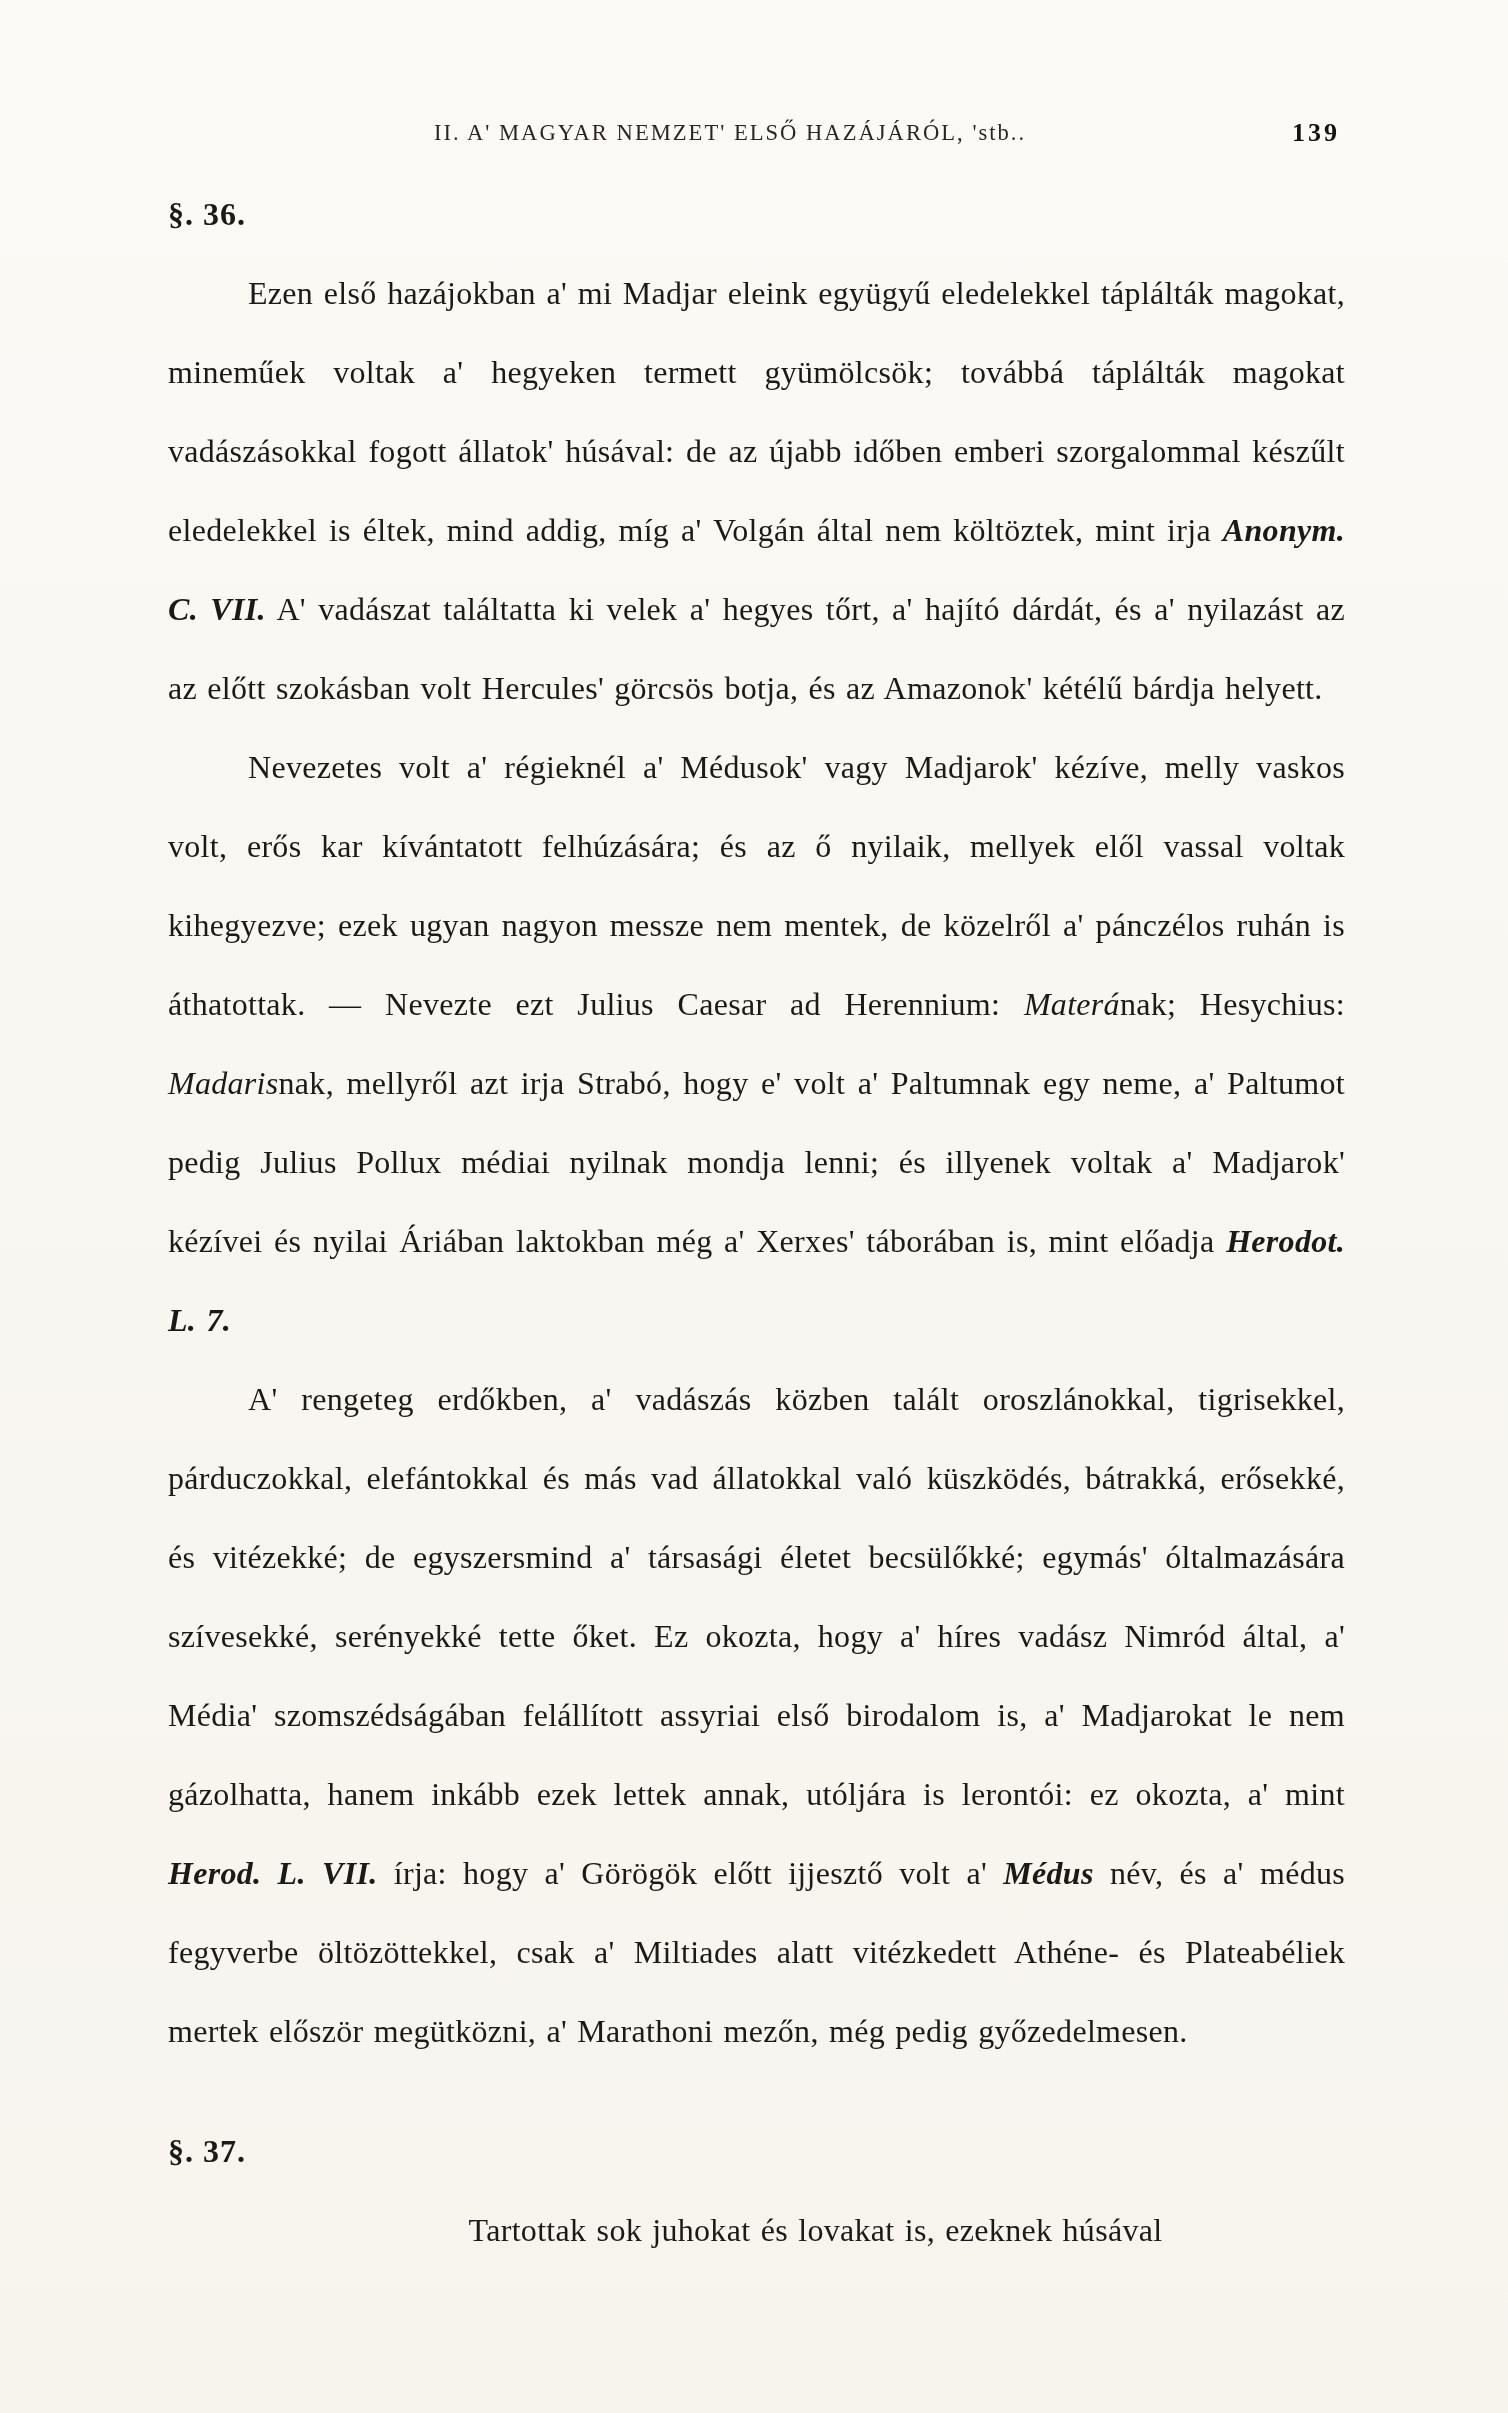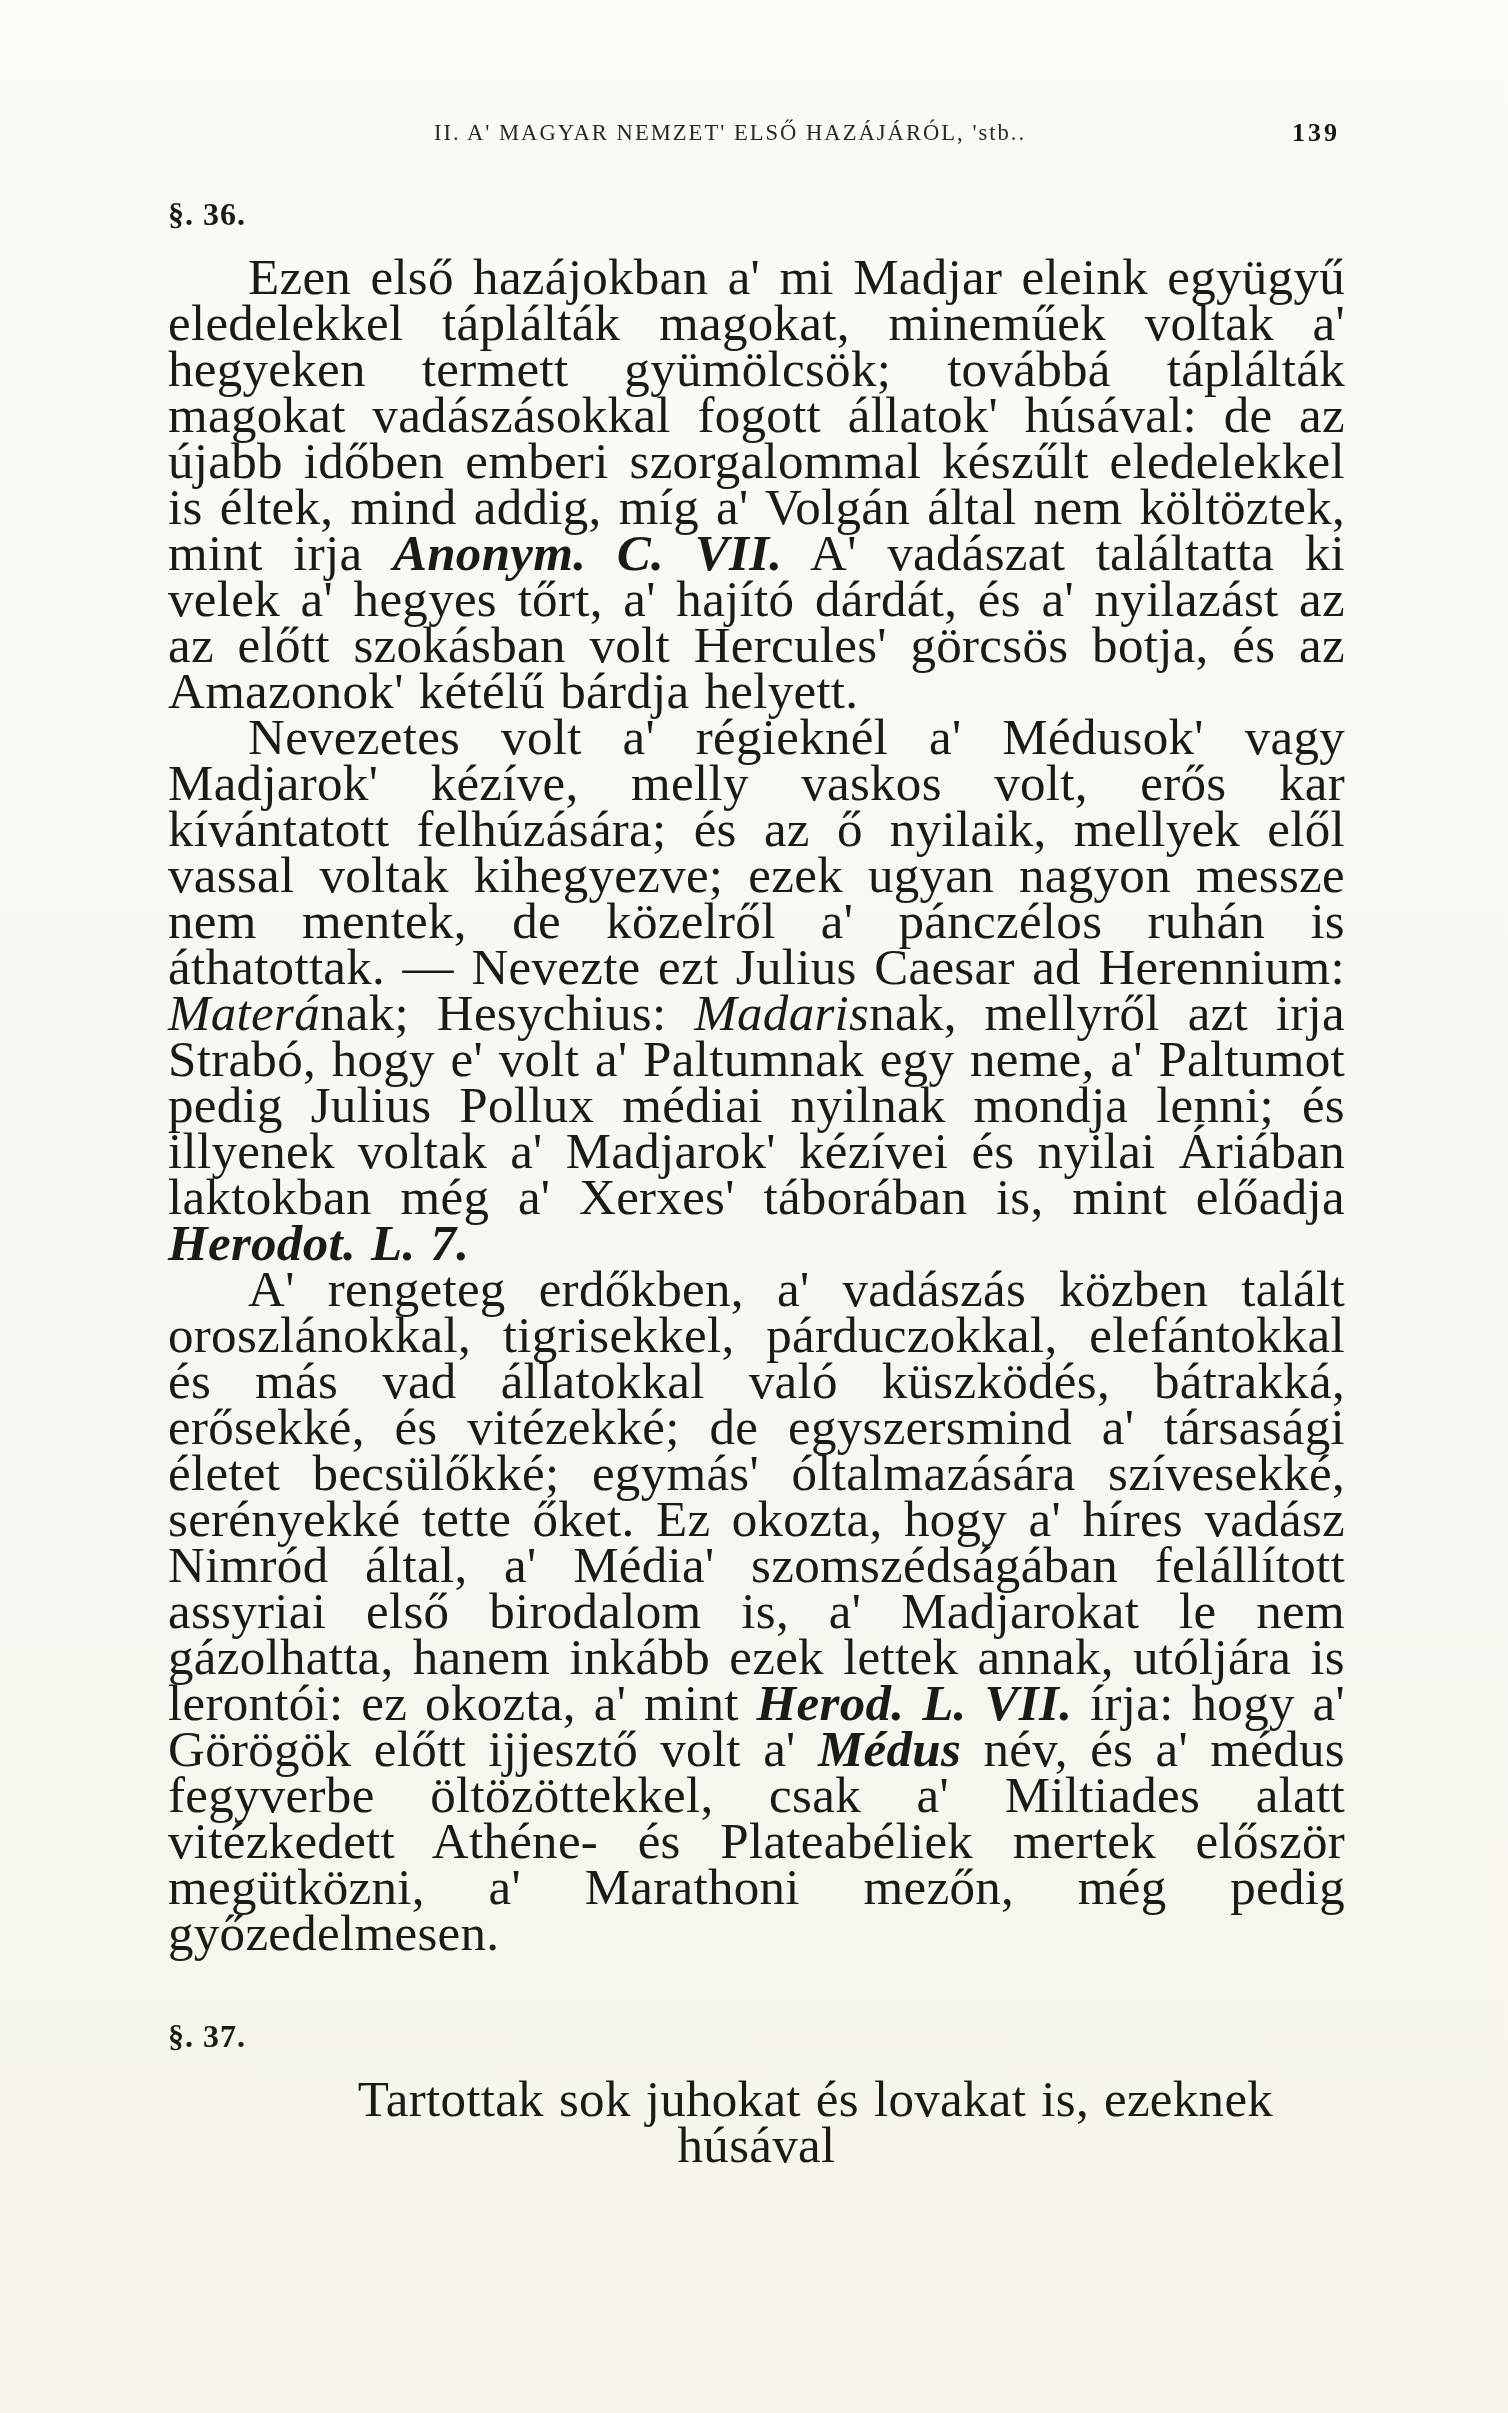--- a/index.html
+++ b/index.html
@@ -43,22 +43,22 @@
     font-size: 32px;
     font-weight: bold;
     margin: 35px 0 21px 0;
     letter-spacing: 1px;
   }
   .sec-head.second {
     margin-top: 62px;
   }
   .para {
     margin: 0;
-    font-size: 51px;
-    line-height: 46px;
+    font-size: 32px;
+    line-height: 79px;
     text-align: justify;
     text-indent: 80px;
     word-spacing: 2px;
     letter-spacing: 0.3px;
   }
   .para.opening-37 {
     text-indent: 118px;
     text-align: center;
   }
   .para span.it { font-style: italic; }

